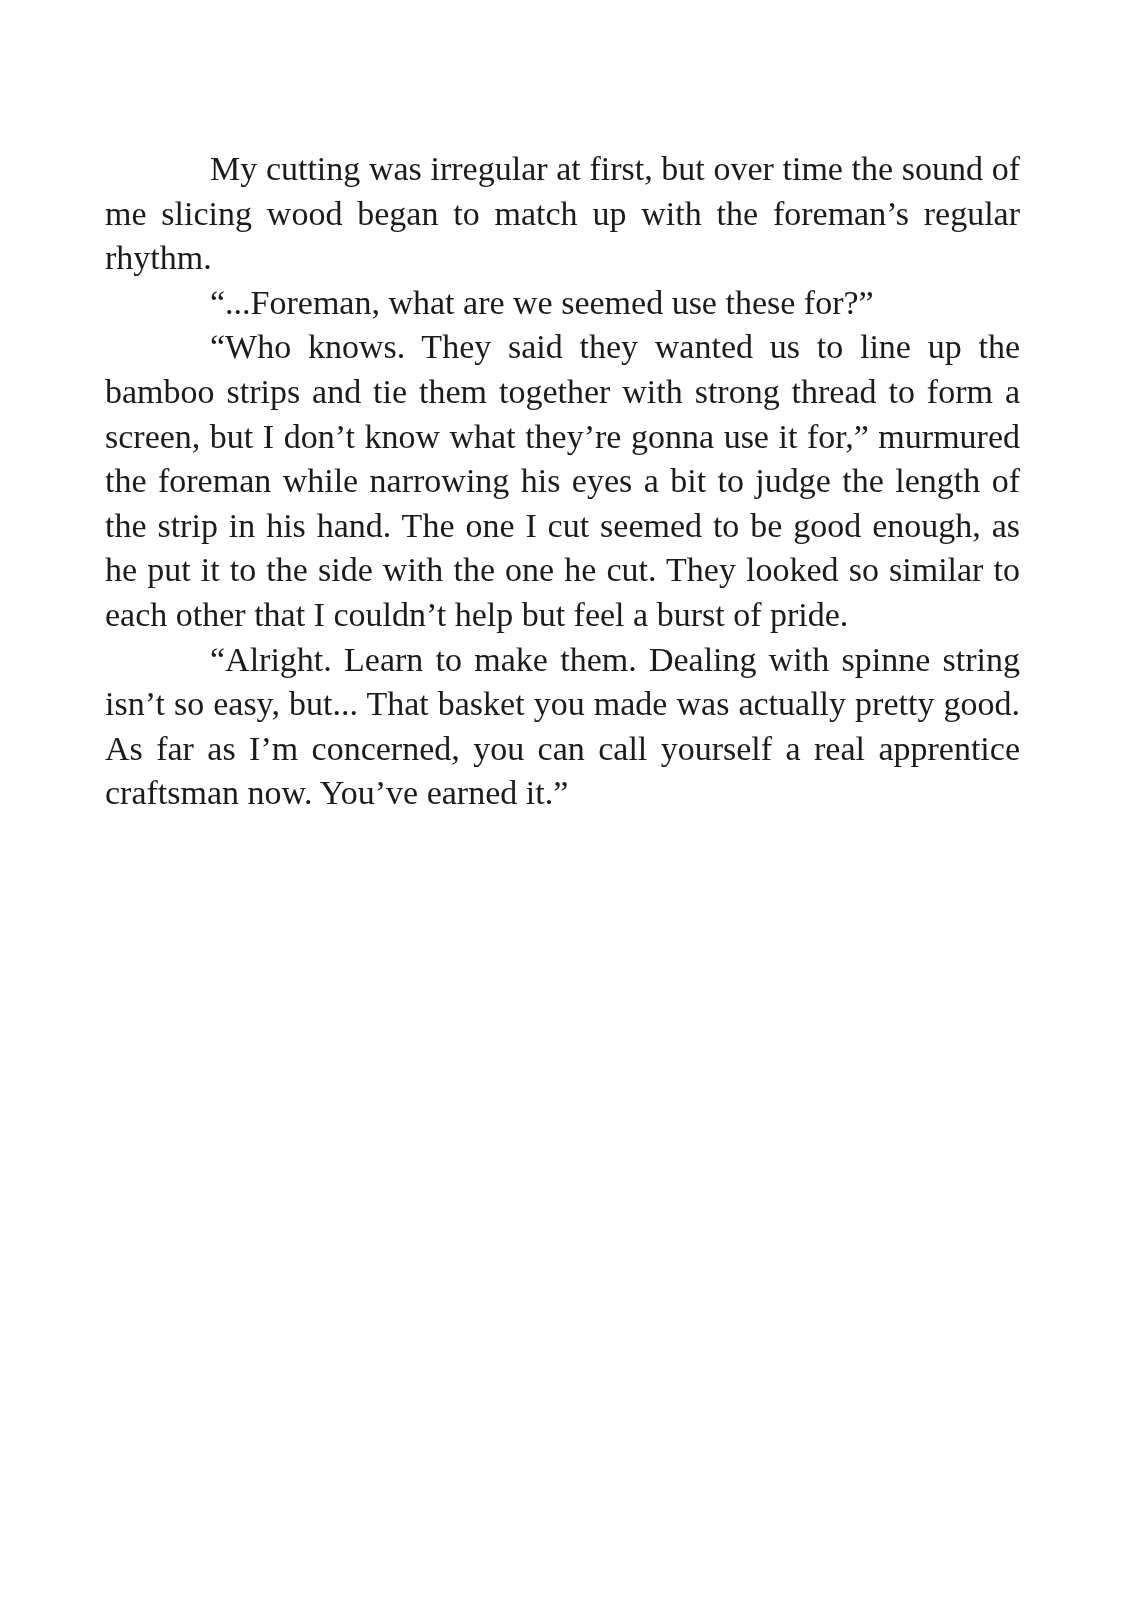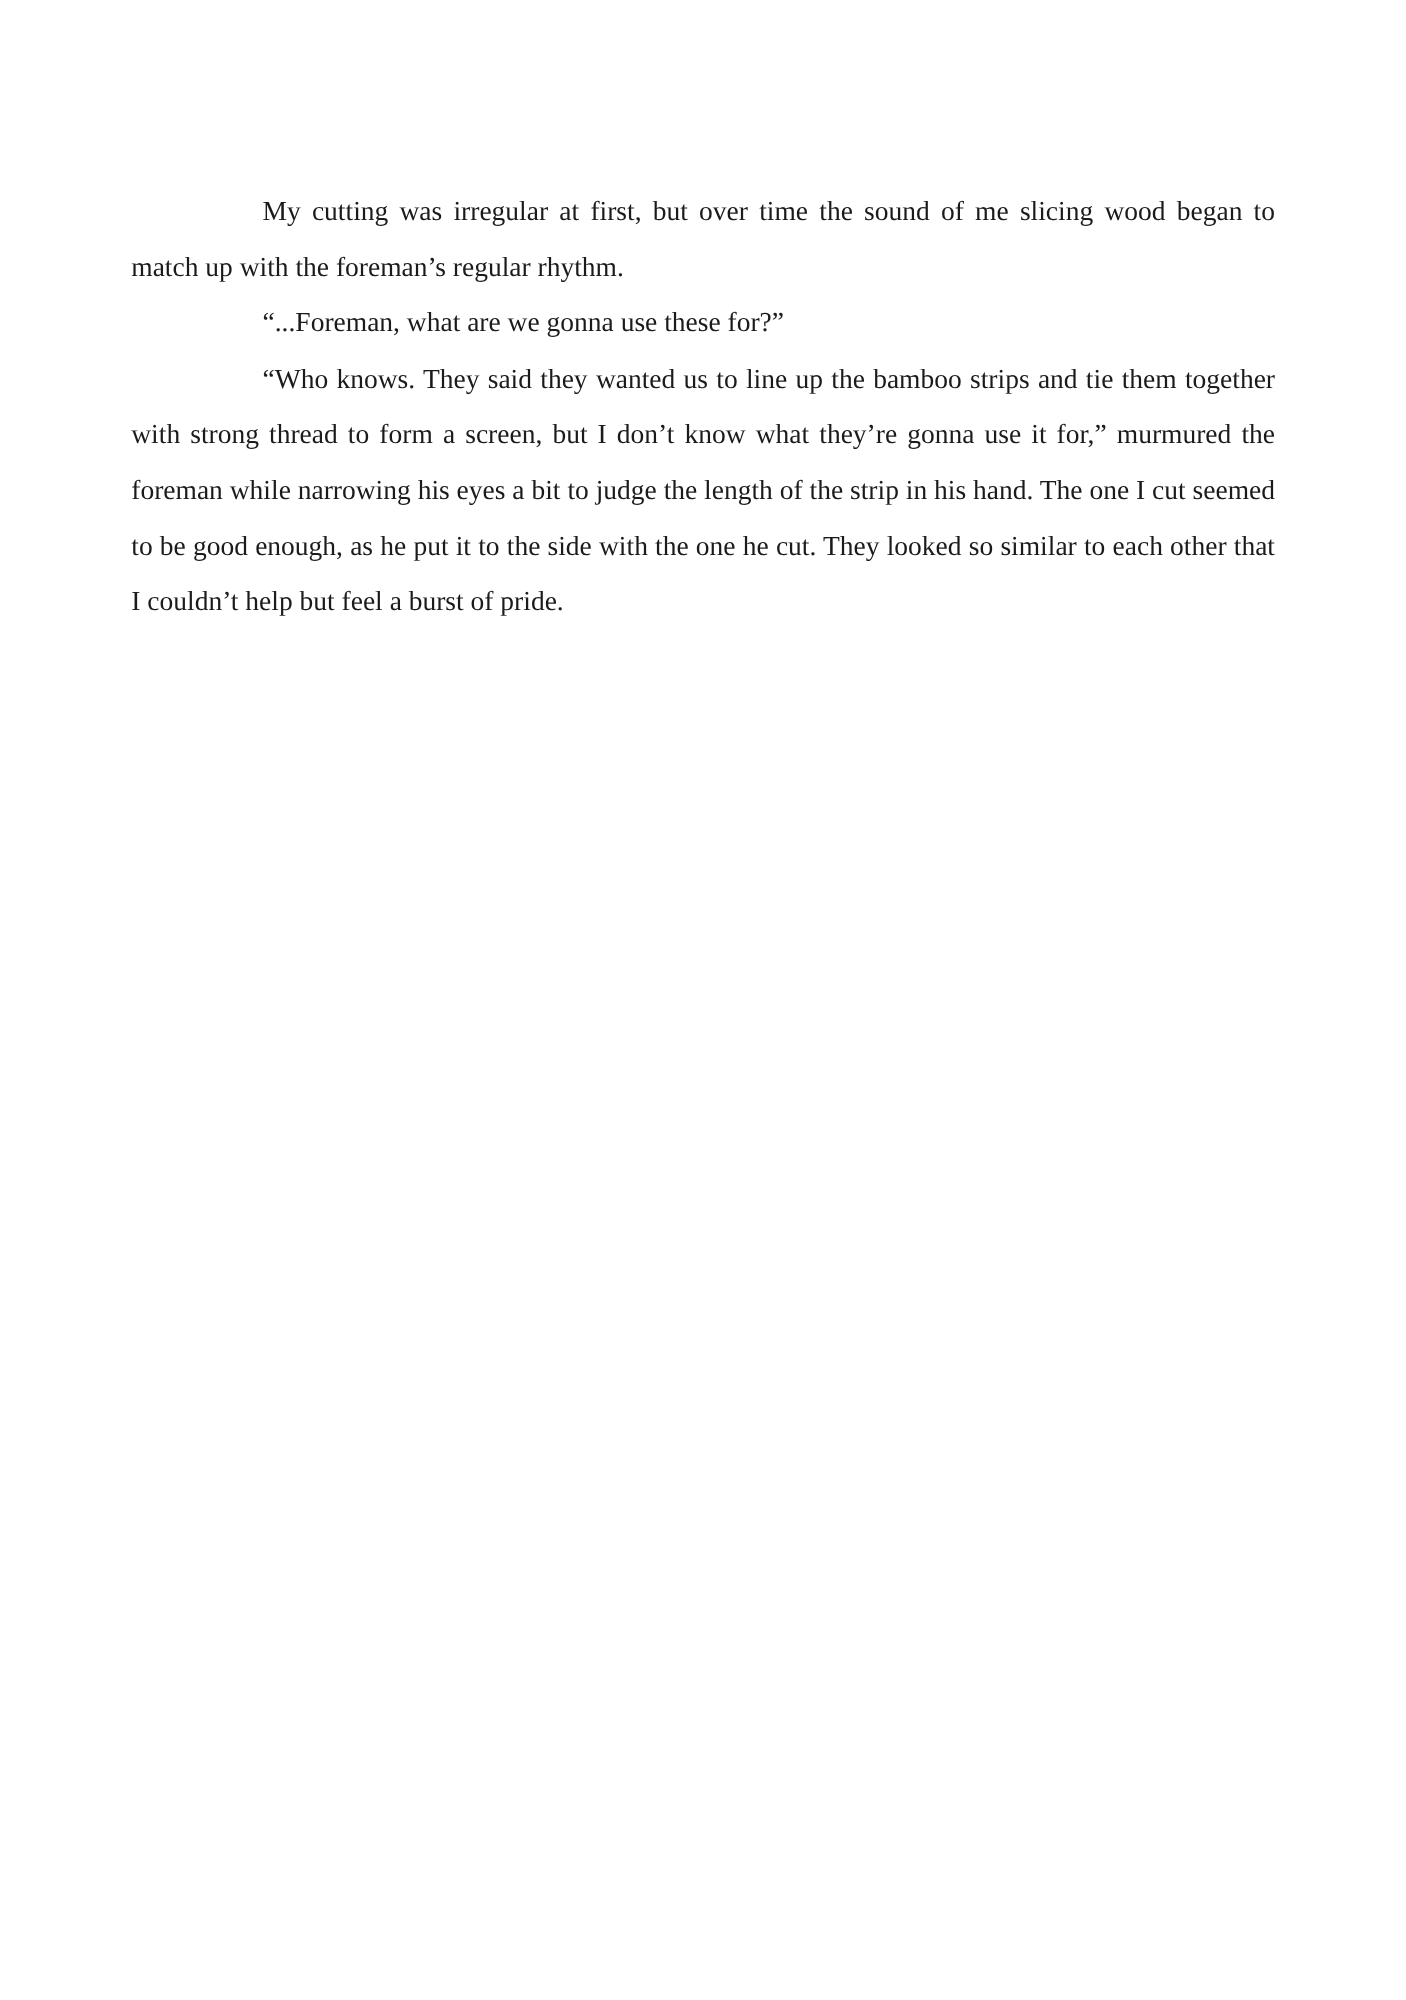--- a/index.html
+++ b/index.html
@@ -18,31 +18,32 @@
     box-sizing: border-box;
     padding: 147px 105px 0 105px;
     overflow: hidden;
   }
   .text-block {
     width: 915px;
   }
   .text-block p {
     margin: 0;
     font-family: "Liberation Serif", serif;
-    font-size: 22px;
+    font-size: 34px;
     line-height: 44.6px;
     color: var(--text-color);
     text-align: justify;
     text-indent: 105px;
     -webkit-hyphens: none;
     hyphens: none;
   }
 </style>
 </head>
 <body>
 
 <div class="page">
   <div class="text-block">
     <p>My cutting was irregular at first, but over time the sound of me slicing wood began to match up with the foreman’s regular rhythm.</p>
-    <p>“...Foreman, what are we gonna use these for?”</p>
+    <p>“...Foreman, what are we seemed use these for?”</p>
     <p>“Who knows. They said they wanted us to line up the bamboo strips and tie them together with strong thread to form a screen, but I don’t know what they’re gonna use it for,” murmured the foreman while narrowing his eyes a bit to judge the length of the strip in his hand. The one I cut seemed to be good enough, as he put it to the side with the one he cut. They looked so similar to each other that I couldn’t help but feel a burst of pride.</p>
+    <p>“Alright. Learn to make them. Dealing with spinne string isn’t so easy, but... That basket you made was actually pretty good. As far as I’m concerned, you can call yourself a real apprentice craftsman now. You’ve earned it.”</p>
   </div>
 </div>
 
 </body></html>

